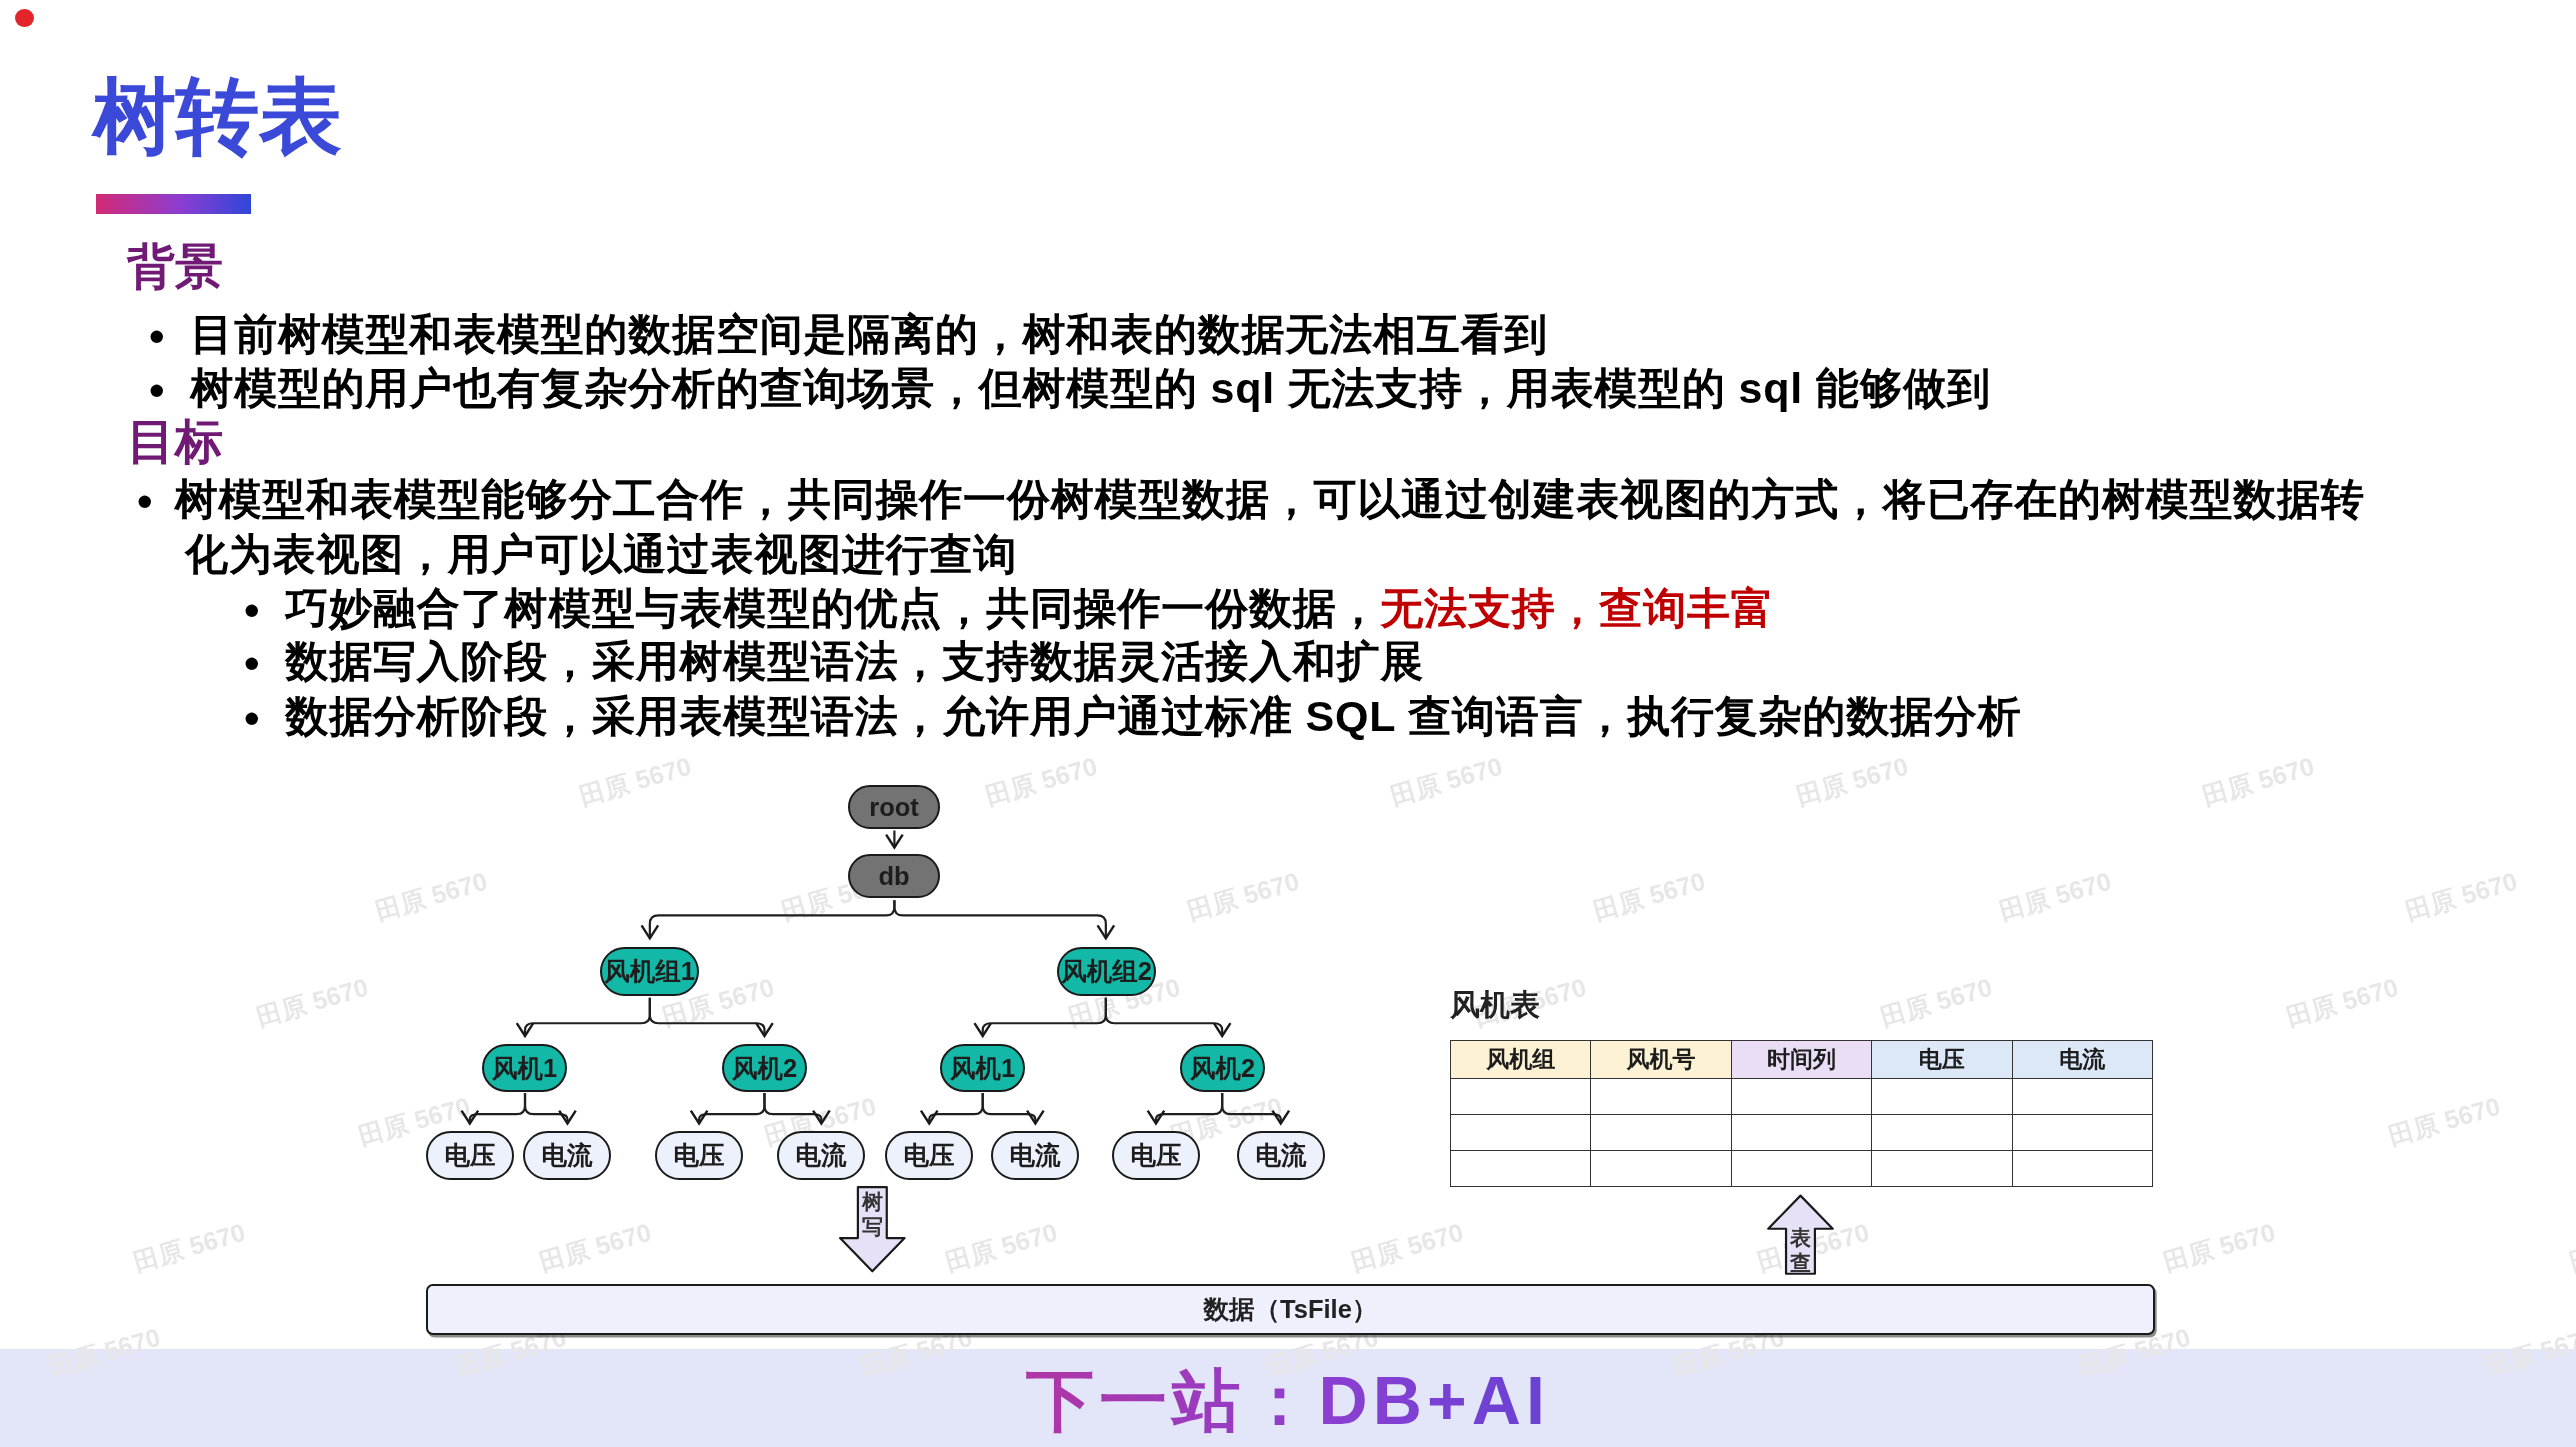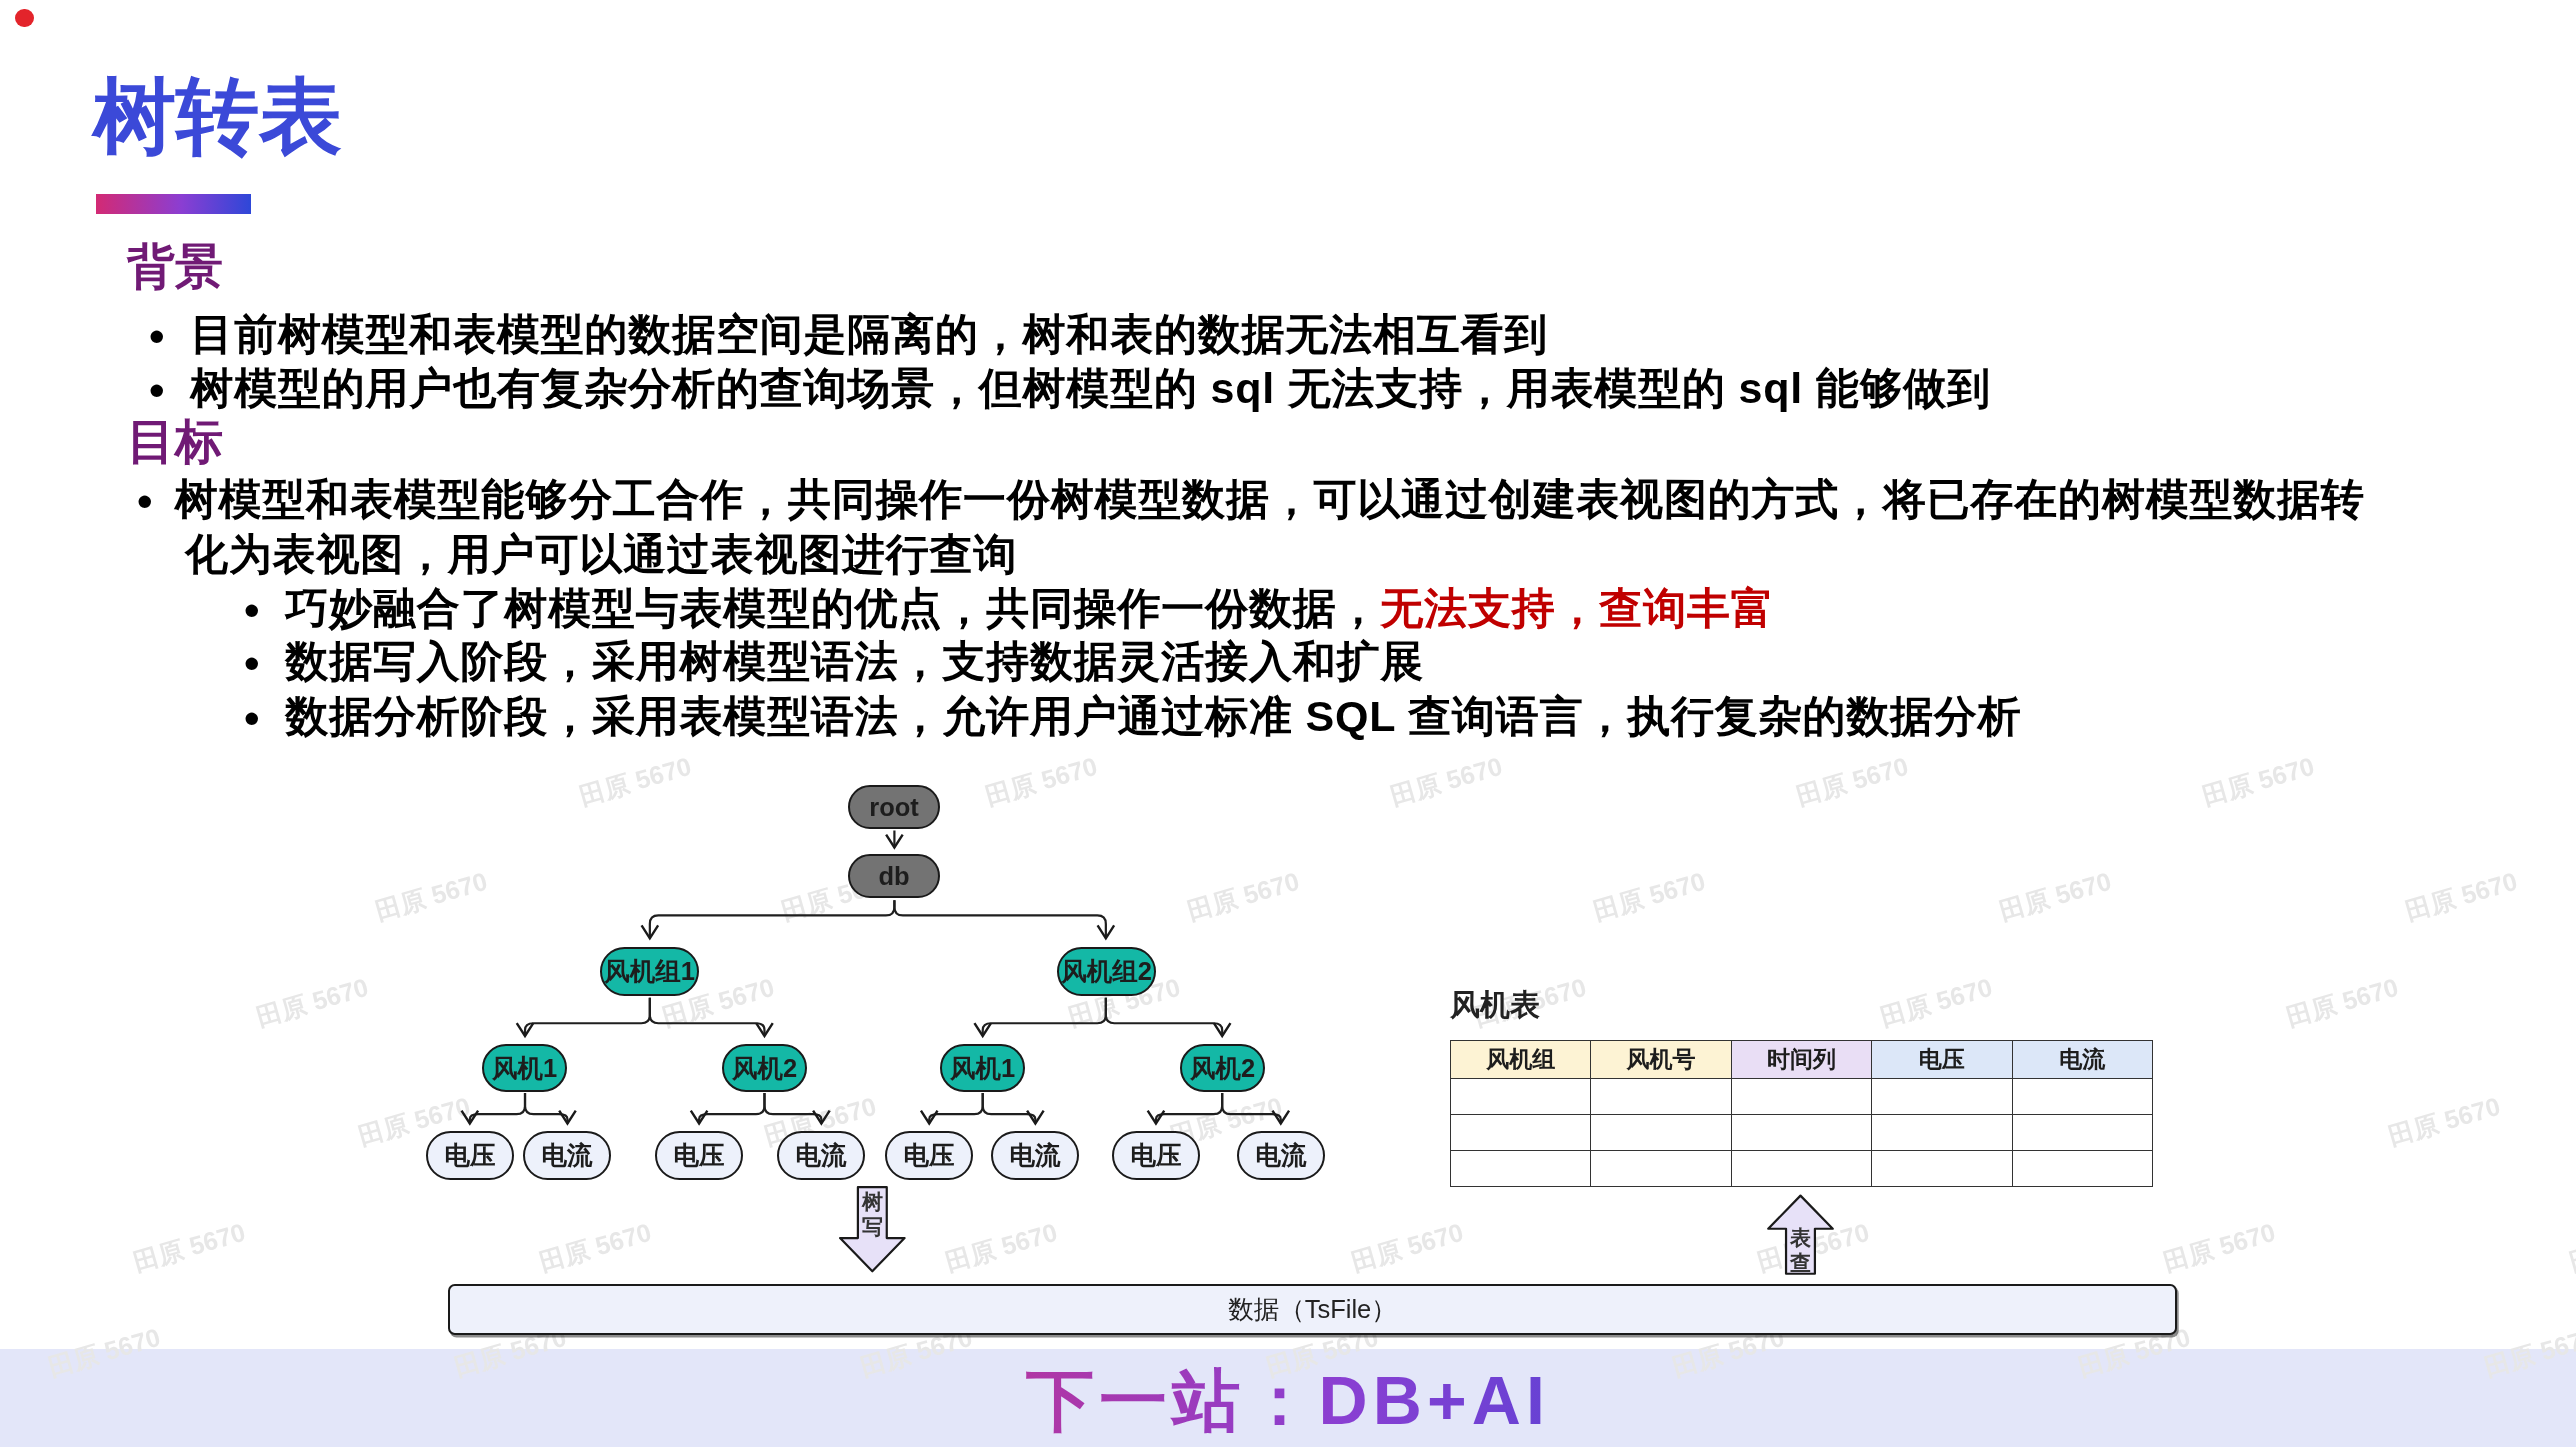--- a/index.html
+++ b/index.html
@@ -39,23 +39,23 @@
   table.wind{position:absolute;left:1450px;top:1040px;width:703px;z-index:4;border-collapse:collapse;table-layout:fixed;
              background:#fff;}
   table.wind th{height:37px;font-size:23px;font-weight:700;color:#1d1d1d;}
   table.wind td{height:35px;}
   table.wind th,table.wind td{border:1.7px solid #333;padding:0;}
   .hdr-y{background:#fdf3d4;}
   .hdr-p{background:#e9def5;}
   .hdr-b{background:#dce7f8;}
 
   
-  .ts-bar{left:448px;top:1284px;width:1729px;height:51px;z-index:4;background:#eef1fb;border:2.1px solid #1a1a1a;
+  .ts-bar{left:426px;top:1284px;width:1729px;height:51px;z-index:4;background:#eef1fb;border:2.1px solid #1a1a1a;
           border-radius:6.8px;box-sizing:border-box;display:flex;align-items:center;justify-content:center;
-          font-size:25.5px;font-weight:400;color:#222;box-shadow:1.7px 2.5px 0 rgba(0,0,0,0.45);}
+          font-size:25.5px;font-weight:700;color:#222;box-shadow:1.7px 2.5px 0 rgba(0,0,0,0.45);}
   .footer-band{left:0;top:1349px;width:2576px;height:99px;background:#e3e6f9;z-index:1;}
   .footer-text{left:0;top:1356px;width:2576px;text-align:center;z-index:6;font-size:68px;font-weight:900;letter-spacing:5.1px;
                background:linear-gradient(90deg,#cf2f7f 30%,#8a3fd2 52%,#3546d6 72%);
                -webkit-background-clip:text;background-clip:text;color:transparent;}
 </style>
 </head>
 <body>
 
 <div class="stage">
 

